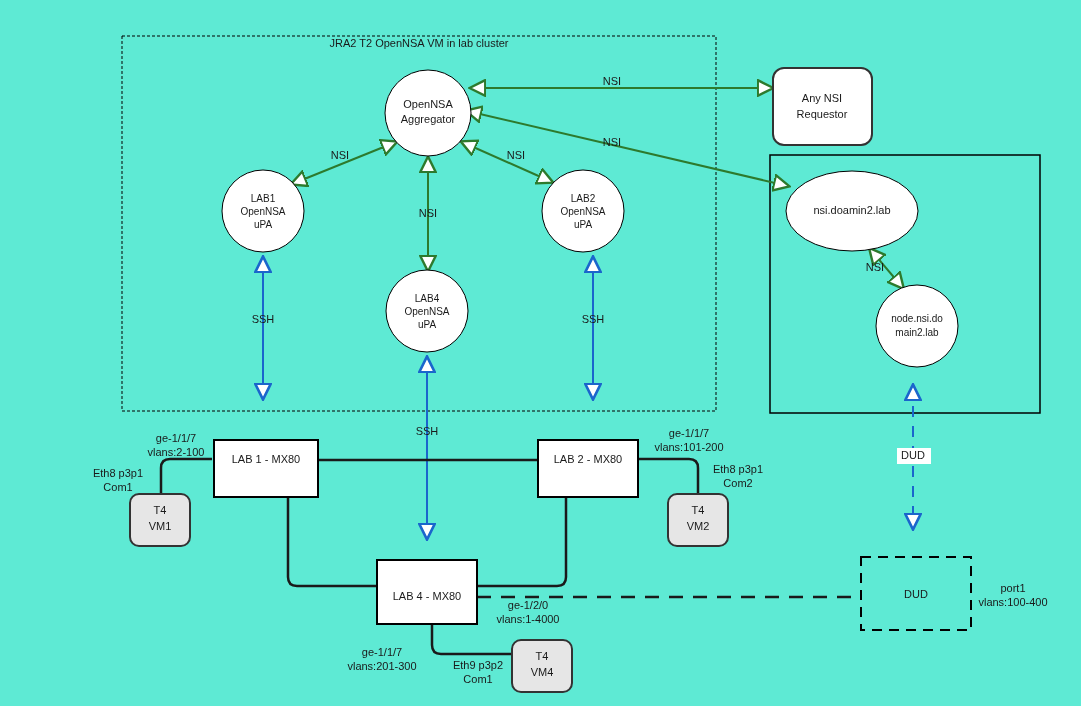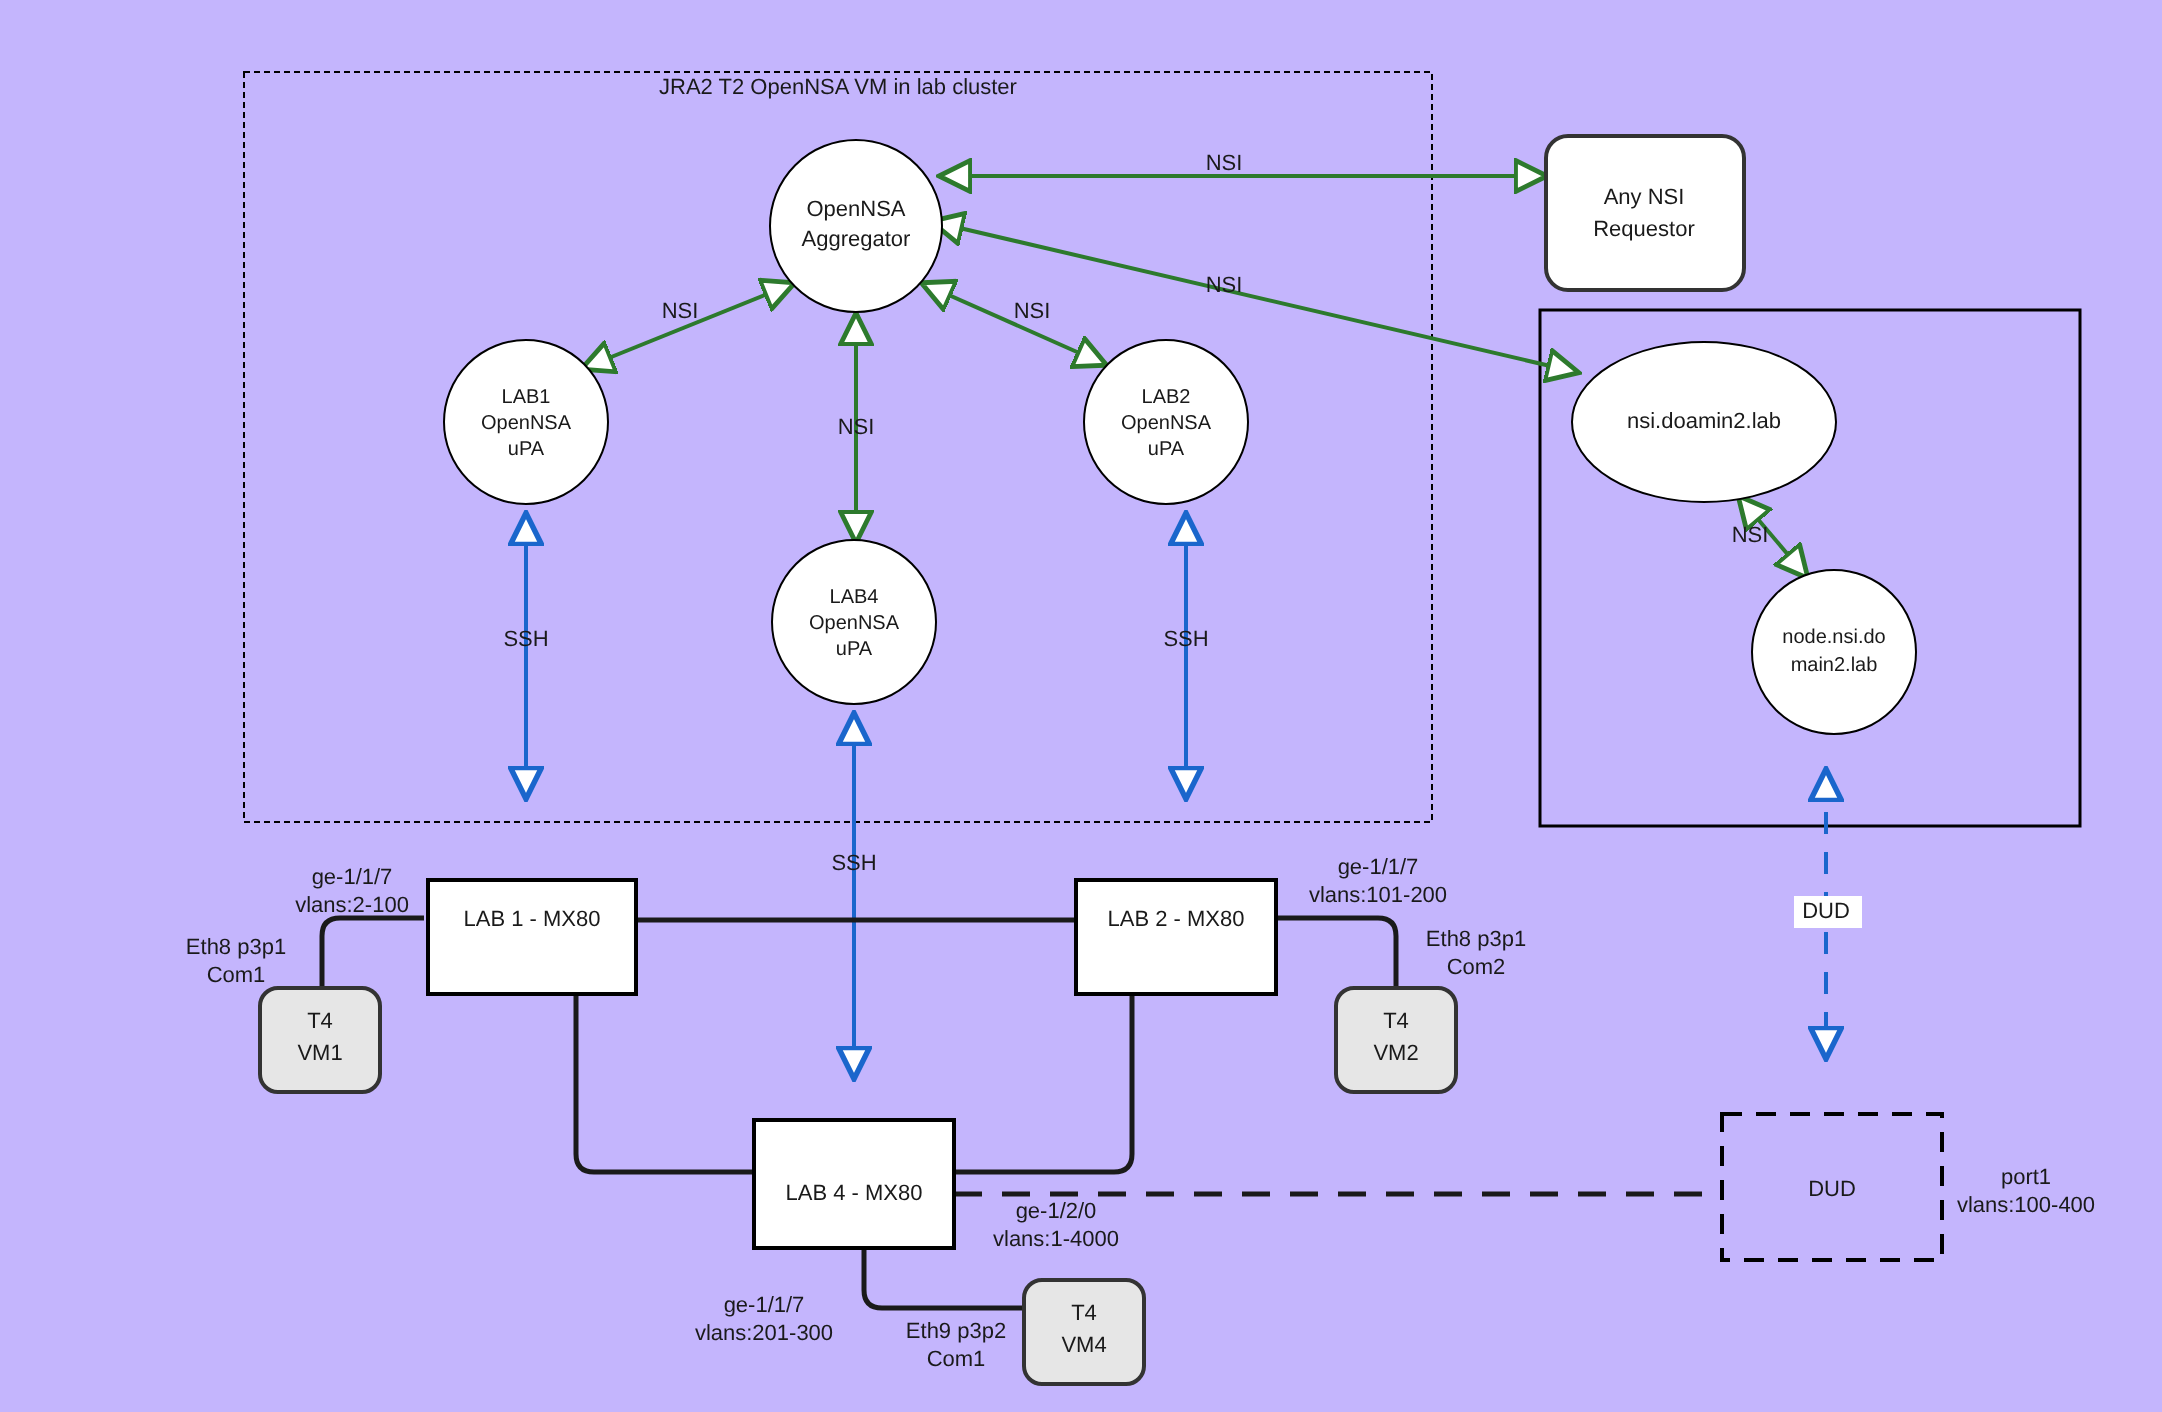--- a/index.html
+++ b/index.html
@@ -7,21 +7,21 @@
     padding: 0;
     background: #ffffff;
   }
   body {
     font-family: "Liberation Sans", sans-serif;
   }
   #canvas {
     position: relative;
     width: 1081px;
     height: 706px;
-    background: #c4b5fd;
+    background: #5eead4;
     overflow: hidden;
   }
   #diagram {
     position: absolute;
     left: 0;
     top: 0;
     width: 1081px;
     height: 706px;
   }
   .node-label {

